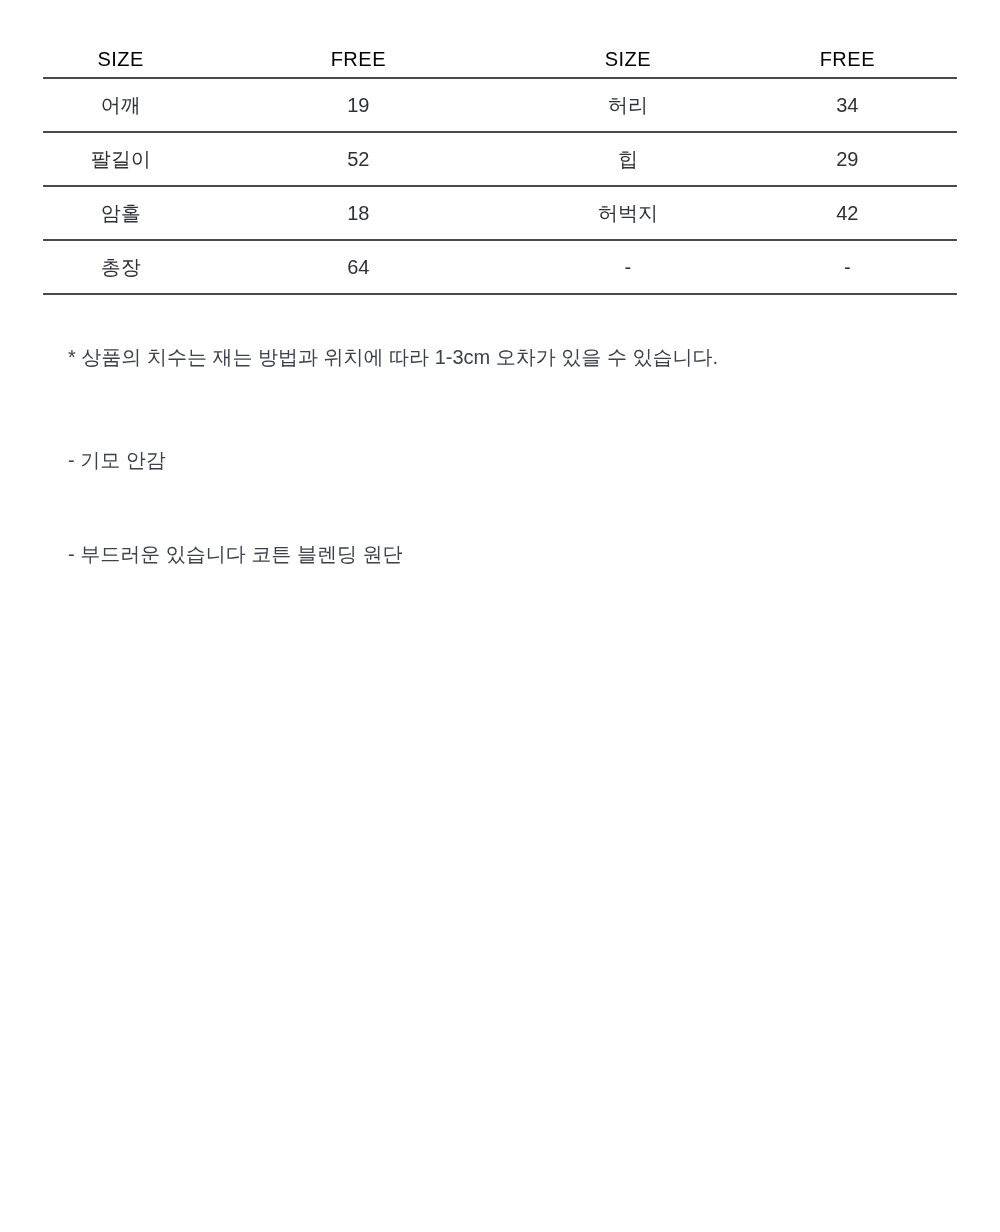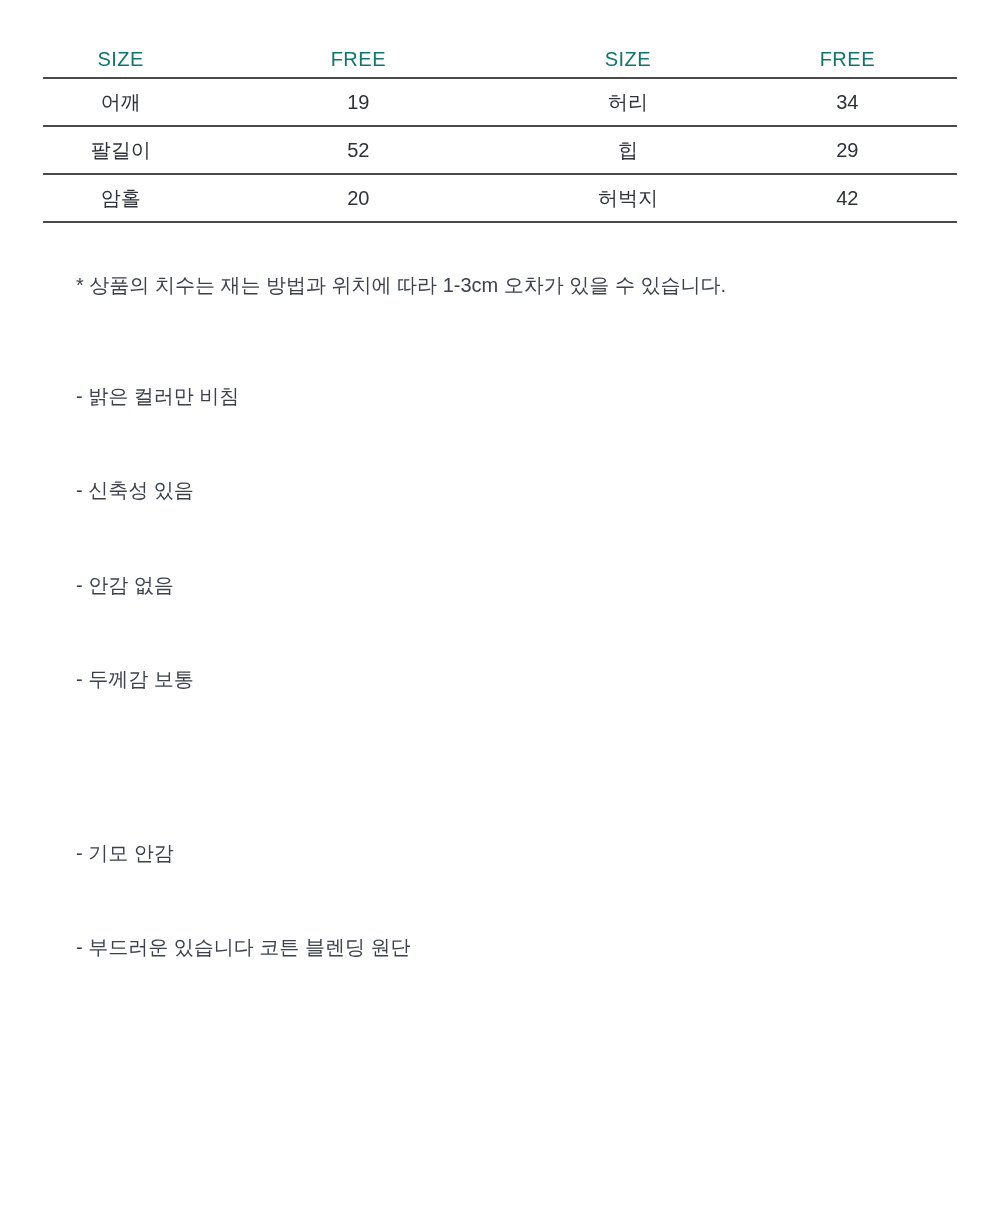--- a/index.html
+++ b/index.html
@@ -33,33 +33,33 @@
     vertical-align: middle;
     font-weight: 400;
     font-size: 20px;
     color: #2e3138;
     border-bottom: 2px solid #4b4b4b;
     padding: 0;
   }
   .size-table thead th {
     height: 36px;
     letter-spacing: 0.5px;
-    color: #0f766e;
+    color: #000000;
   }
-  .size-table tbody td { height: 48px; }
+  .size-table tbody td { height: 54px; }
 
   
   .info {
     margin: 47px 40px 0 60px;
     font-size: 20px;
     line-height: 31.5px;
     color: #3c414b;
   }
   .info p, .info ul {
-    margin: 16px;
+    margin: 8px;
     padding: 0;
     white-space: pre-wrap;
   }
   .info ul { list-style: none; }
   .notice      { margin-bottom: 33px; }
   .fabric      { margin-bottom: 35px; }
   .props-list  { margin-bottom: 31px; }
   .feat-list   { margin-bottom: 70px; }
 </style>
 </head>
@@ -88,37 +88,37 @@
       <td>34</td>
     </tr>
     <tr>
       <td>팔길이</td>
       <td>52</td>
       <td>힙</td>
       <td>29</td>
     </tr>
     <tr>
       <td>암홀</td>
-      <td>20</td>
+      <td>18</td>
       <td>허벅지</td>
       <td>42</td>
+    </tr>
+    <tr>
+      <td>총장</td>
+      <td>64</td>
+      <td>-</td>
+      <td>-</td>
     </tr>
   </tbody>
 </table>
 
 <div class="info">
   <p class="notice">* 상품의 치수는 재는 방법과 위치에 따라 1-3cm 오차가 있을 수 있습니다.</p>
 
 
-  <ul class="props-list">
-    <li>- 밝은 컬러만 비침</li>
-    <li>- 신축성 있음</li>
-    <li>- 안감 없음</li>
-    <li>- 두께감 보통</li>
-  </ul>
 
   <ul class="feat-list">
     <li>- 기모 안감</li>
     <li>- 부드러운 있습니다 코튼 블렌딩 원단</li>
     
     
     
     
     
   </ul>

